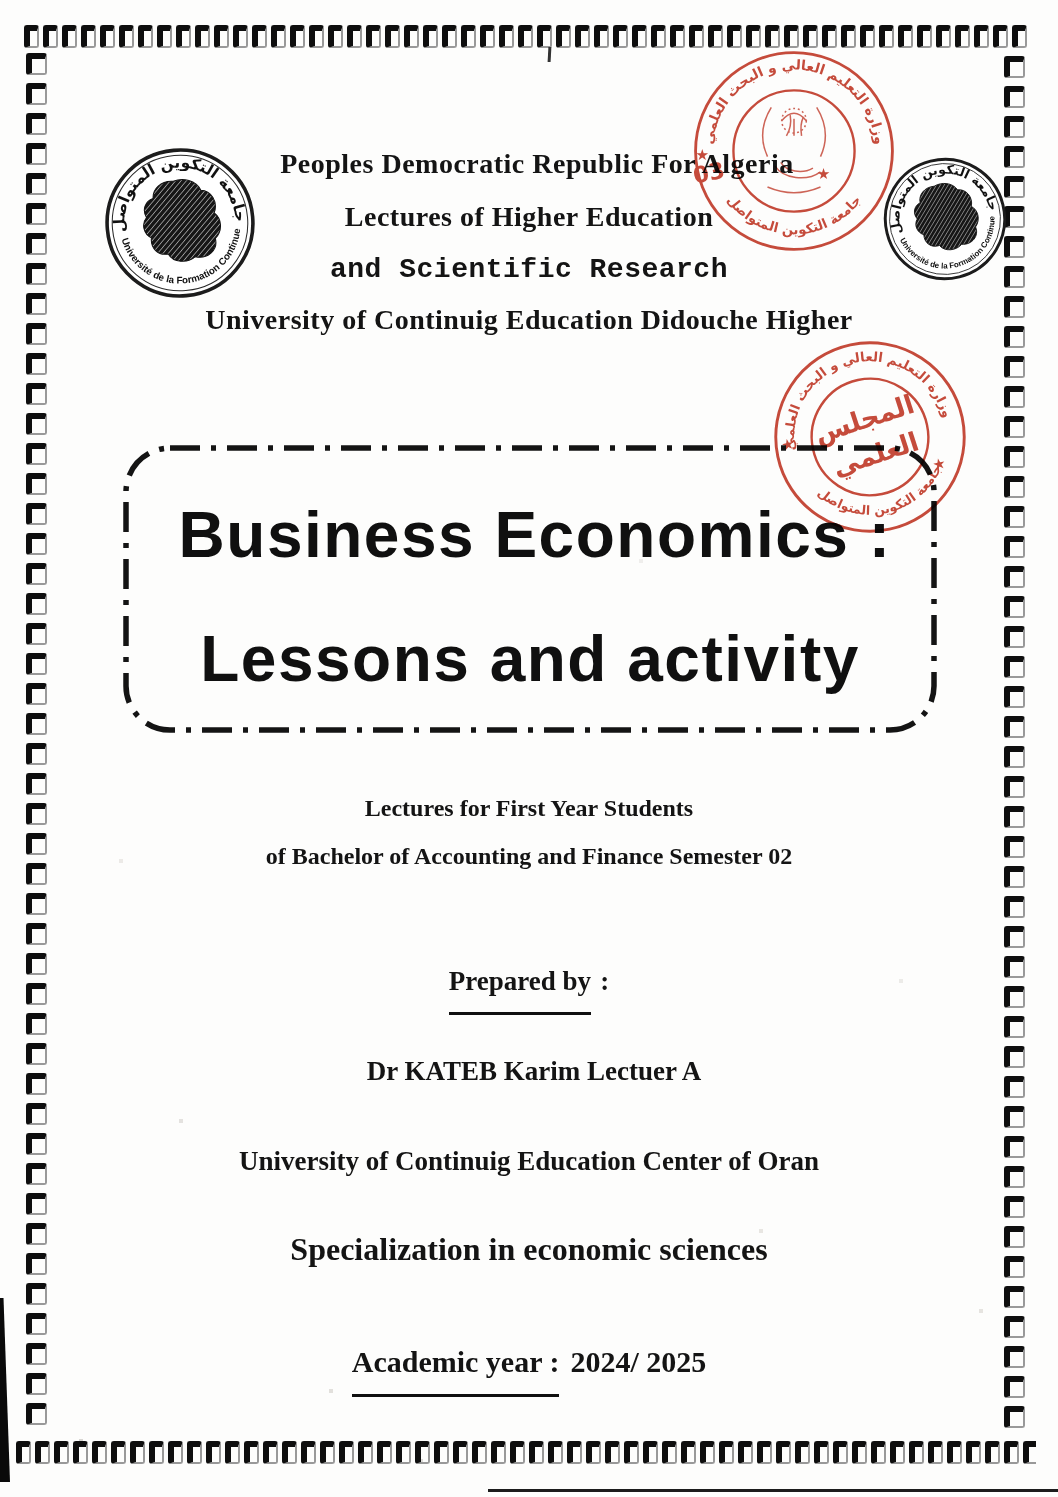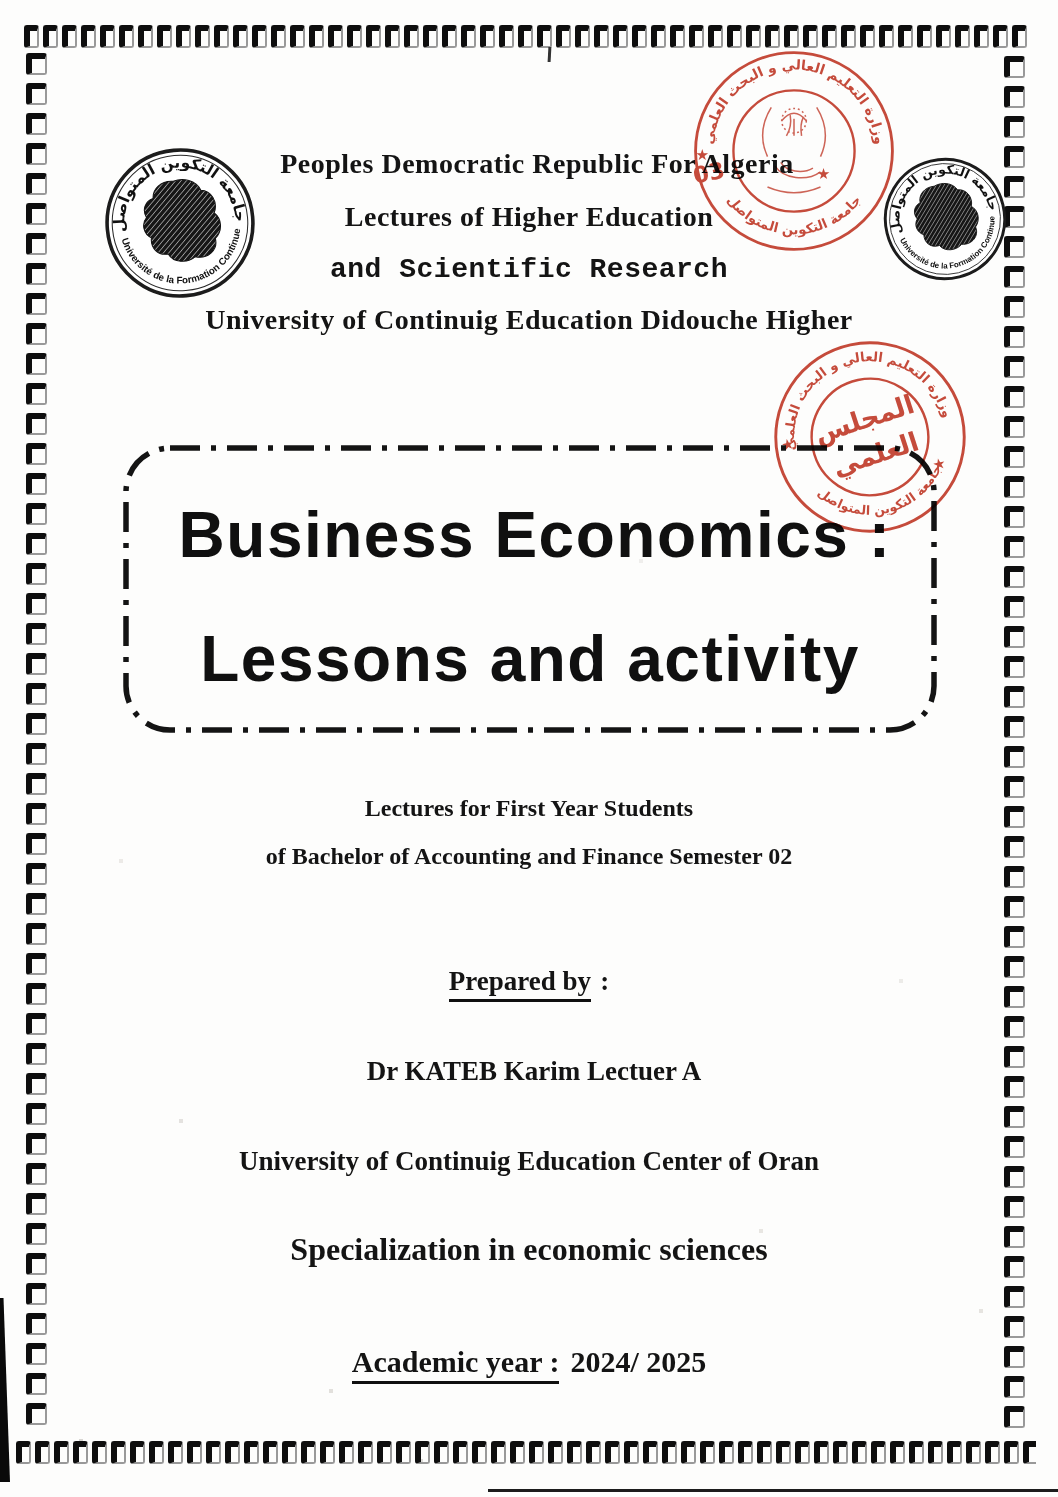--- a/index.html
+++ b/index.html
@@ -22,21 +22,21 @@
 
   
   .hline{font-size:28px;letter-spacing:.5px;z-index:2;}
 
   
   #titlebox-svg{z-index:2;}
   .title-line{font-size:64px;letter-spacing:1.5px;z-index:2;color:#101010;}
 
   .midline{font-size:24px;z-index:2;}
   .subline{font-size:27px;z-index:2;}
-  .uline{border-bottom:3px solid #101010;padding-bottom:3px;}
+  .uline{border-bottom:3px solid #101010;padding-bottom:16px;}
 
   
   .stamp{z-index:3;mix-blend-mode:multiply;opacity:.92;}
   .logo{z-index:2;}
 
   
   #left-black-wedge{left:0;top:1298px;width:10px;height:184px;background:#0a0a0a;
       clip-path:polygon(0 0,35% 0,100% 100%,0 100%);z-index:4;}
   #bottom-right-line{left:488px;top:1489px;width:570px;height:3px;background:#1c1c1c;z-index:4;}
   #top-tick{left:548px;top:47px;width:3px;height:15px;background:#333;transform:rotate(3deg);z-index:2;}

